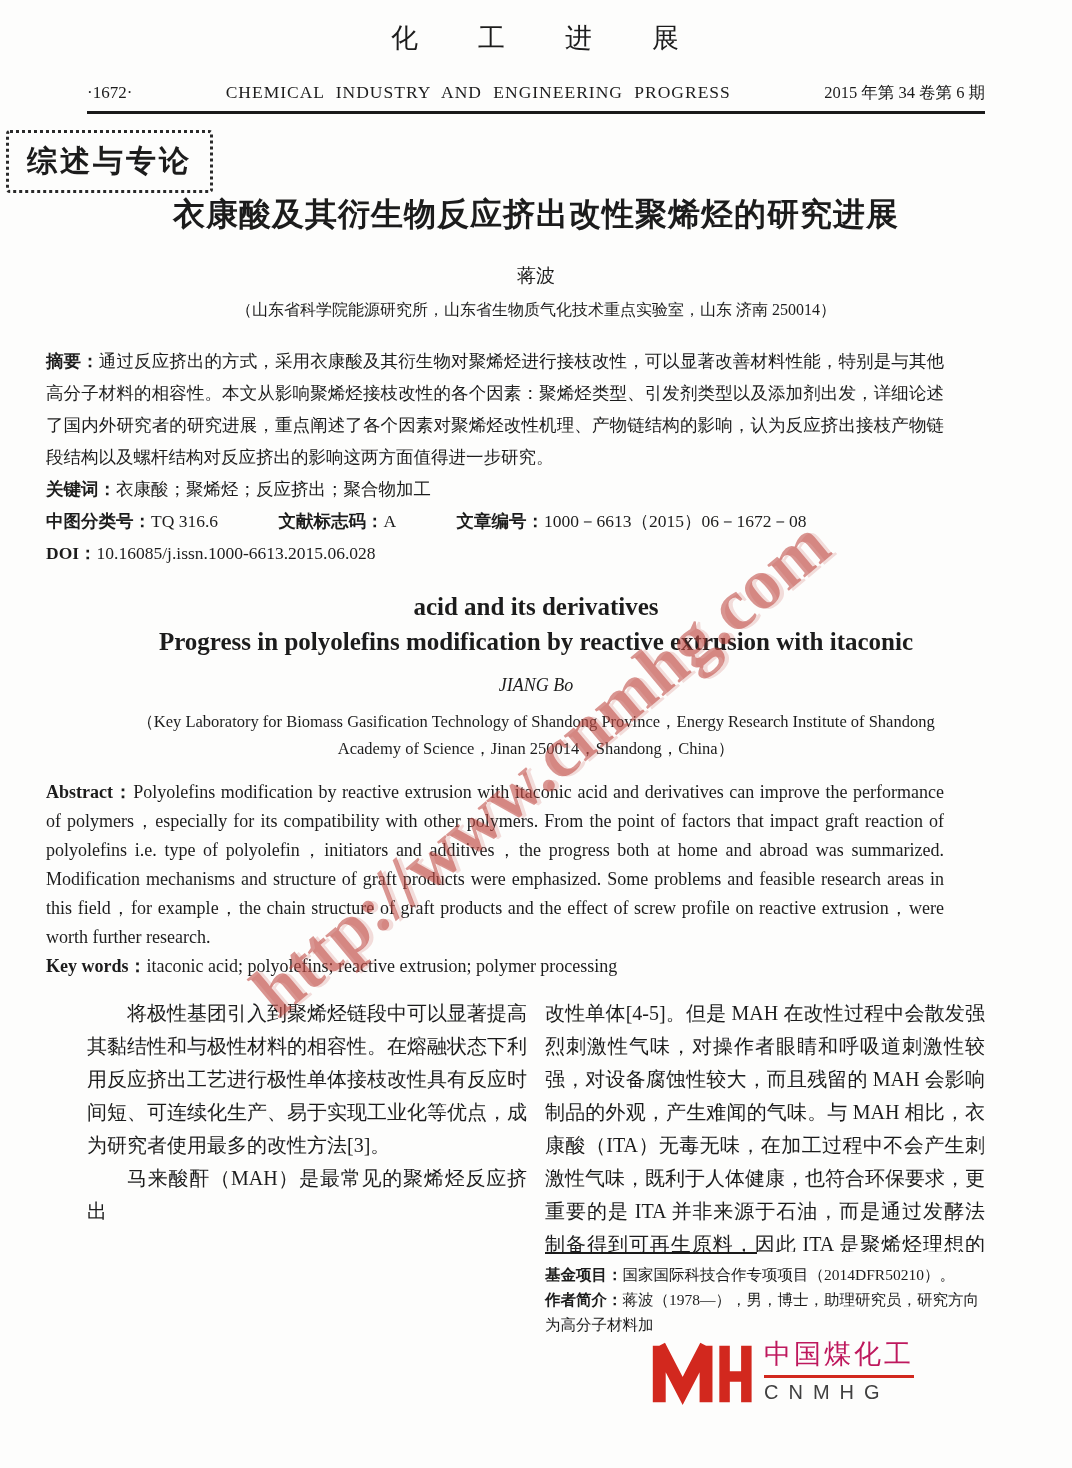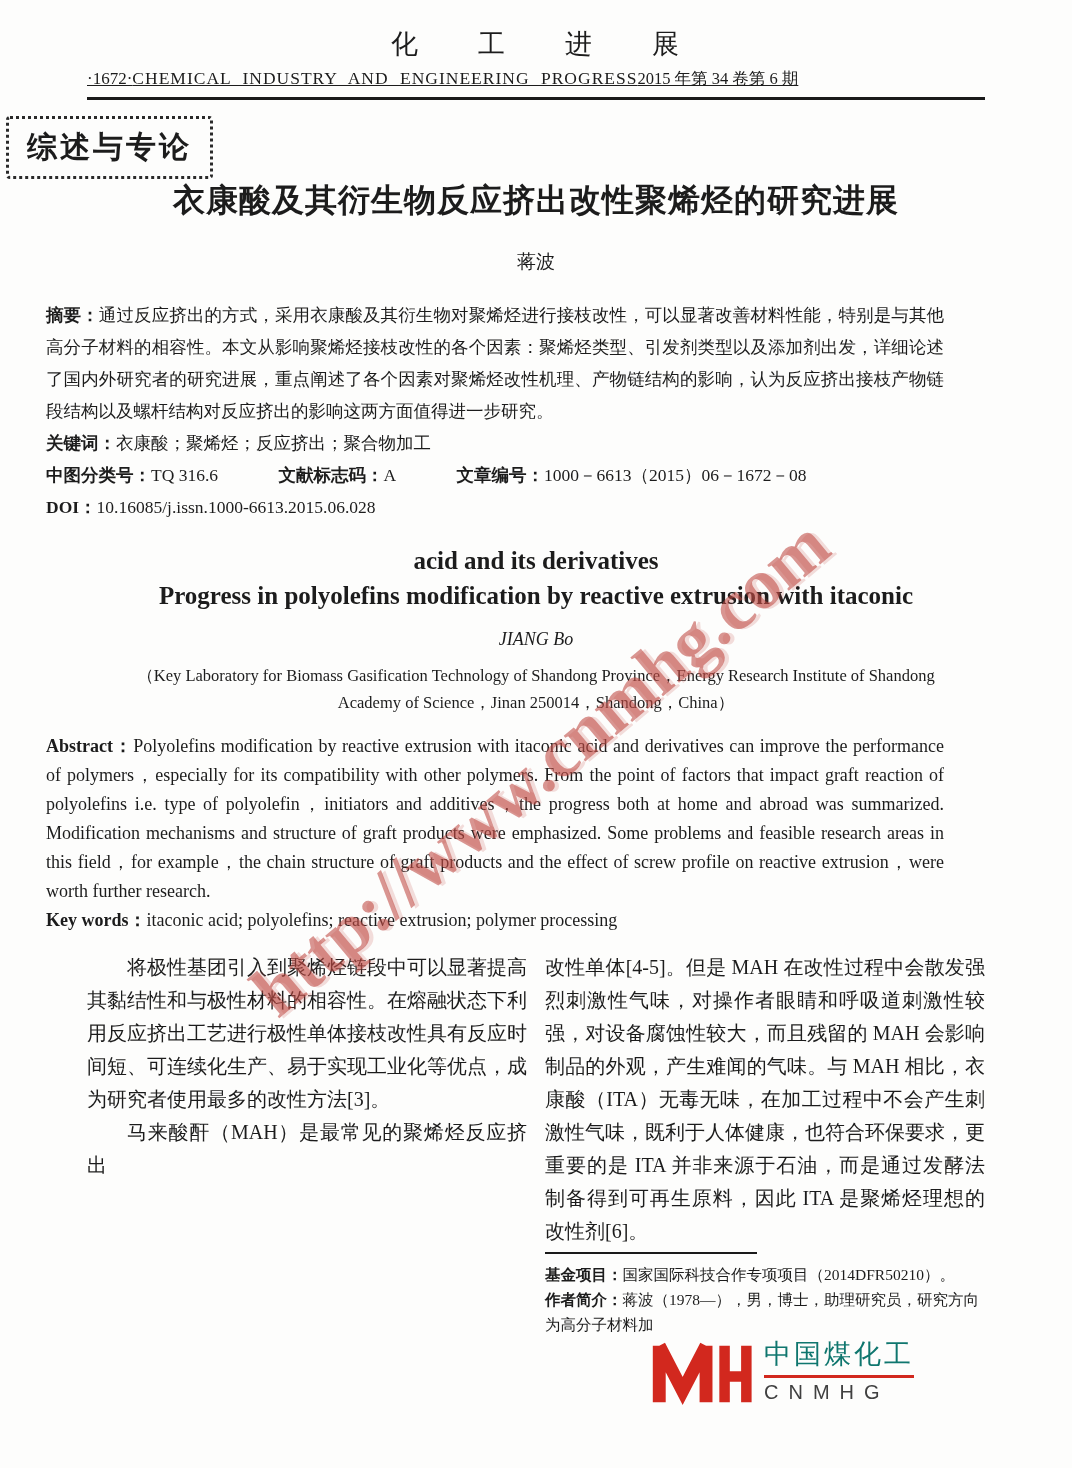--- a/index.html
+++ b/index.html
@@ -1,23 +1,23 @@
 <!DOCTYPE html>
 <html><head>
 <meta charset="utf-8">
 <style>
   html,body{margin:0;padding:0;background:#e8e8e8;}
   .page{position:relative;width:1072px;height:1468px;margin:0 auto;background:#fdfdfc;
         overflow:hidden;color:#1c1c1c;font-family:"Liberation Serif", serif;}
   .content{margin:0 87px;width:898px;}
 
   
-  .jheader{padding-top:26px;}
+  .jheader{padding-top:20px;}
   .jcn{text-align:center;font-size:27px;letter-spacing:2px;}
-  .jrow{display:flex;justify-content:flex-start;align-items:baseline;margin-top:6px;font-size:17px;text-decoration:underline;}
+  .jrow{display:flex;justify-content:space-between;align-items:baseline;margin-top:26px;font-size:17px;}
   .jen{font-family:"Liberation Serif", serif;font-size:17.5px;letter-spacing:1px;word-spacing:6px;}
   .jissue{font-size:16.5px;}
   .jrule{border-bottom:3px solid #1a1a1a;margin-top:7px;}
 
   
   .badge-wrap{margin-top:16px;margin-left:6px;}
   .badge{display:inline-block;border:3px dotted #2a2a2a;border-radius:4px;
          padding:8px 18px;font-size:30px;font-weight:bold;letter-spacing:3px;}
 
   
@@ -54,21 +54,21 @@
   
   .watermark{position:absolute;left:168px;top:700px;width:806px;z-index:4;pointer-events:none;
              transform:rotate(-40deg);font-size:73px;font-weight:bold;white-space:nowrap;
              color:rgba(192,74,68,0.58);text-shadow:3px 3px 0 rgba(192,74,68,0.18);
              font-family:"Liberation Serif", serif;}
 
   
   .logo{position:absolute;left:652px;top:1318px;width:312px;height:104px;background:#fdfdfc;
         z-index:5;display:flex;align-items:center;gap:12px;}
   .logo-text{display:flex;flex-direction:column;}
-  .logo-cn{color:#0f766e;font-size:27px;letter-spacing:3px;font-family:"DejaVu Sans", sans-serif;
+  .logo-cn{color:#be185d;font-size:27px;letter-spacing:3px;font-family:"DejaVu Sans", sans-serif;
            border-bottom:3px solid #d2281e;padding-bottom:3px;}
   .logo-en{color:#404040;font-size:20px;letter-spacing:10px;margin-top:3px;
            font-family:"Liberation Sans", sans-serif;}
 </style>
 </head>
 <body>
 
 <div class="page">
 
   <div class="content jheader">
@@ -81,20 +81,21 @@
     <div class="jrule"></div>
   </div>
 
   <div class="content badge-wrap">
     <span class="badge">综述与专论</span>
   </div>
 
   <div class="content">
     <div class="title-cn">衣康酸及其衍生物反应挤出改性聚烯烃的研究进展</div>
     <div class="author-cn">蒋波</div>
+    <div class="affil-cn">（山东省科学院能源研究所，山东省生物质气化技术重点实验室，山东 济南 250014）</div>
   </div>
 
   <div class="content absblock">
     <div><span class="lbl">摘要：</span><span>通过反应挤出的方式，采用衣康酸及其衍生物对聚烯烃进行接枝改性，可以显著改善材料性能，特别是与其他高分子材料的相容性。本文从影响聚烯烃接枝改性的各个因素：聚烯烃类型、引发剂类型以及添加剂出发，详细论述了国内外研究者的研究进展，重点阐述了各个因素对聚烯烃改性机理、产物链结构的影响，认为反应挤出接枝产物链段结构以及螺杆结构对反应挤出的影响这两方面值得进一步研究。</span></div>
     <div class="meta-line"><span class="lbl">关键词：</span><span>衣康酸；聚烯烃；反应挤出；聚合物加工</span></div>
     <div class="meta-line">
       <span class="lbl">中图分类号：</span><span>TQ 316.6</span><span class="meta-gap"></span>
       <span class="lbl">文献标志码：</span><span>A</span><span class="meta-gap"></span>
       <span class="lbl">文章编号：</span><span>1000－6613（2015）06－1672－08</span>
     </div>

